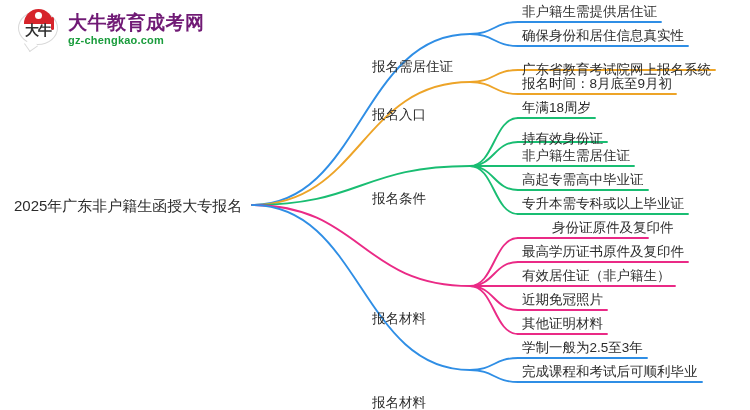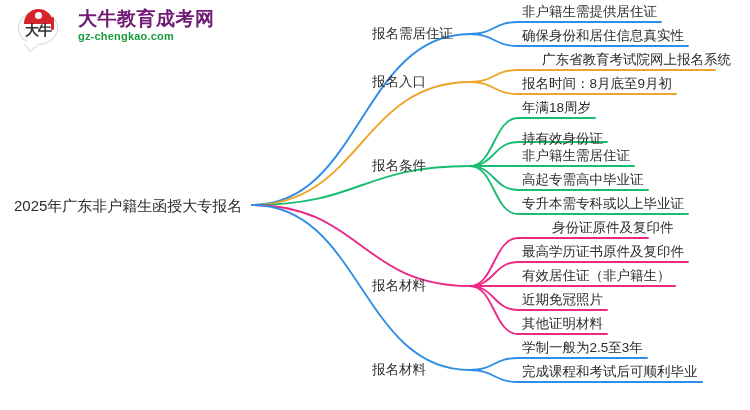--- a/index.html
+++ b/index.html
@@ -21,21 +21,22 @@
     left: 0; top: 0;
     width: 750px; height: 410px;
     pointer-events: none;
   }
 
   
   .logo-wrap {
     position: absolute;
     left: 18px; top: 9px;
     display: flex;
-    gap: 18px;
+    align-items: center;
+    gap: 8px;
   }
   .logo-mark {
     position: relative;
     width: 42px; height: 40px;
   }
   .logo-bubble {
     position: absolute;
     left: 0; top: 2px;
     width: 40px; height: 34px;
     background: #ffffff;
@@ -109,20 +110,21 @@
     line-height: 1;
   }
   .node-root {
     font-size: 15px;
     left: 14px;
     top: 198px;
   }
   .node-branch {
     font-size: 13.5px;
     transform: translateY(-50%);
+    margin-top: 33px;
   }
   .node-leaf {
     font-size: 13.5px;
     transform: translateY(-100%);
     padding-bottom: 4px;
   }
 </style>
 </head>
 <body>
 
@@ -181,21 +183,21 @@
     </div>
   </div>
 
   <div class="node node-root">2025年广东非户籍生函授大专报名</div>
 
   <div id="nodes">
       <div class="node node-branch" style="left: 372px; top: 34px;">报名需居住证</div>
       <div class="node node-leaf" style="left: 522px; top: 22px;">非户籍生需提供居住证</div>
       <div class="node node-leaf" style="left: 522px; top: 46px;">确保身份和居住信息真实性</div>
       <div class="node node-branch" style="left: 372px; top: 82px;">报名入口</div>
-      <div class="node node-leaf" style="left: 522px; top: 70px; margin-left: 20px;">广东省教育考试院网上报名系统</div>
+      <div class="node node-leaf" style="left: 522px; top: 80px;">广东省教育考试院网上报名系统</div>
       <div class="node node-leaf" style="left: 522px; top: 94px;">报名时间：8月底至9月初</div>
       <div class="node node-branch" style="left: 372px; top: 166px;">报名条件</div>
       <div class="node node-leaf" style="left: 522px; top: 118px;">年满18周岁</div>
       <div class="node node-leaf" style="left: 522px; top: 142px; margin-top: 7px;">持有效身份证</div>
       <div class="node node-leaf" style="left: 522px; top: 166px;">非户籍生需居住证</div>
       <div class="node node-leaf" style="left: 522px; top: 190px;">高起专需高中毕业证</div>
       <div class="node node-leaf" style="left: 522px; top: 214px;">专升本需专科或以上毕业证</div>
       <div class="node node-branch" style="left: 372px; top: 286px;">报名材料</div>
       <div class="node node-leaf" style="left: 552px; top: 238px;">身份证原件及复印件</div>
       <div class="node node-leaf" style="left: 522px; top: 262px;">最高学历证书原件及复印件</div>

